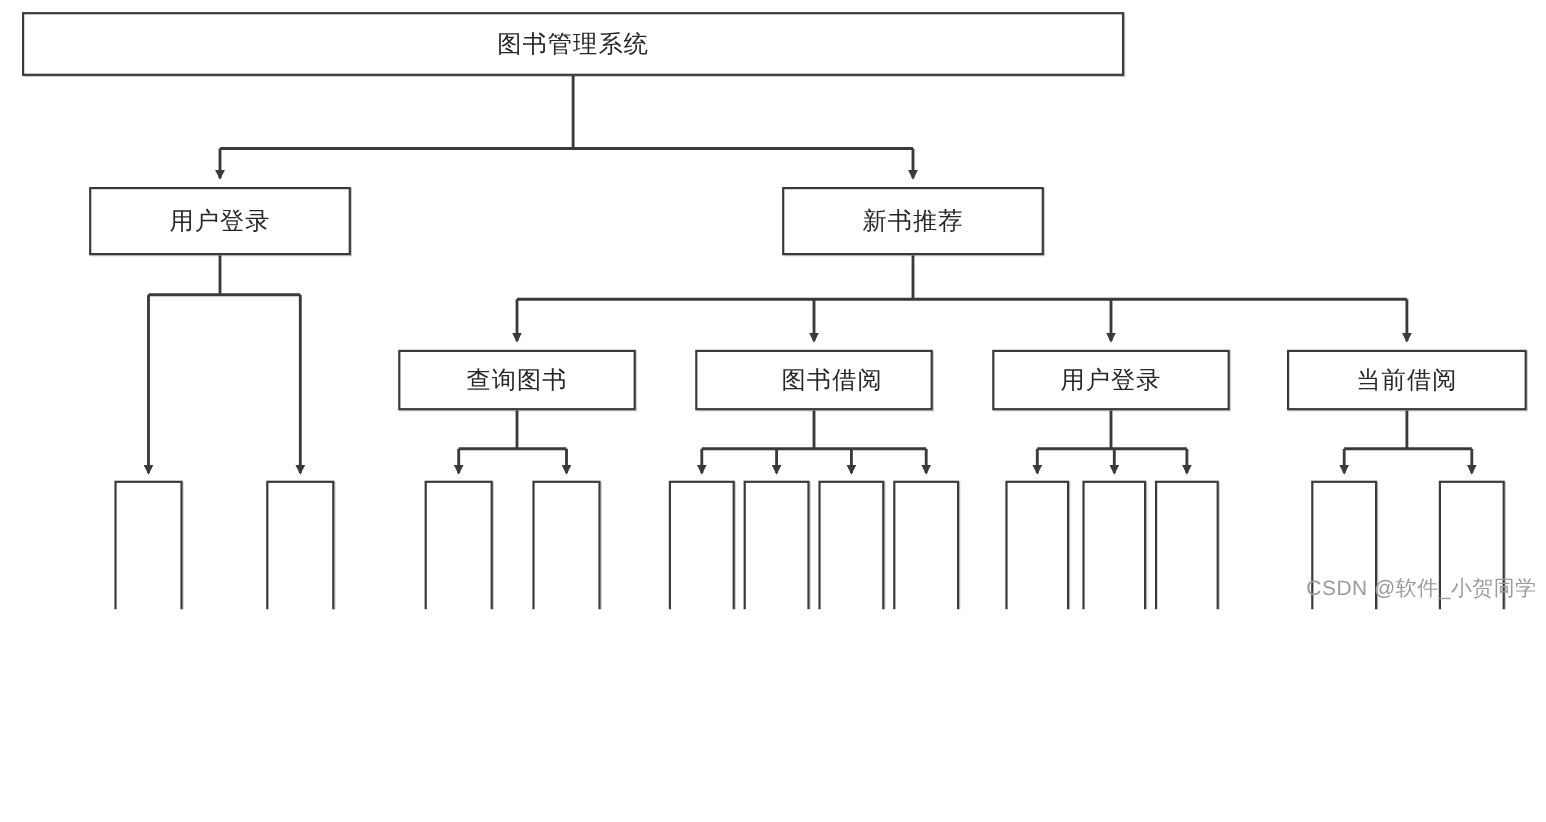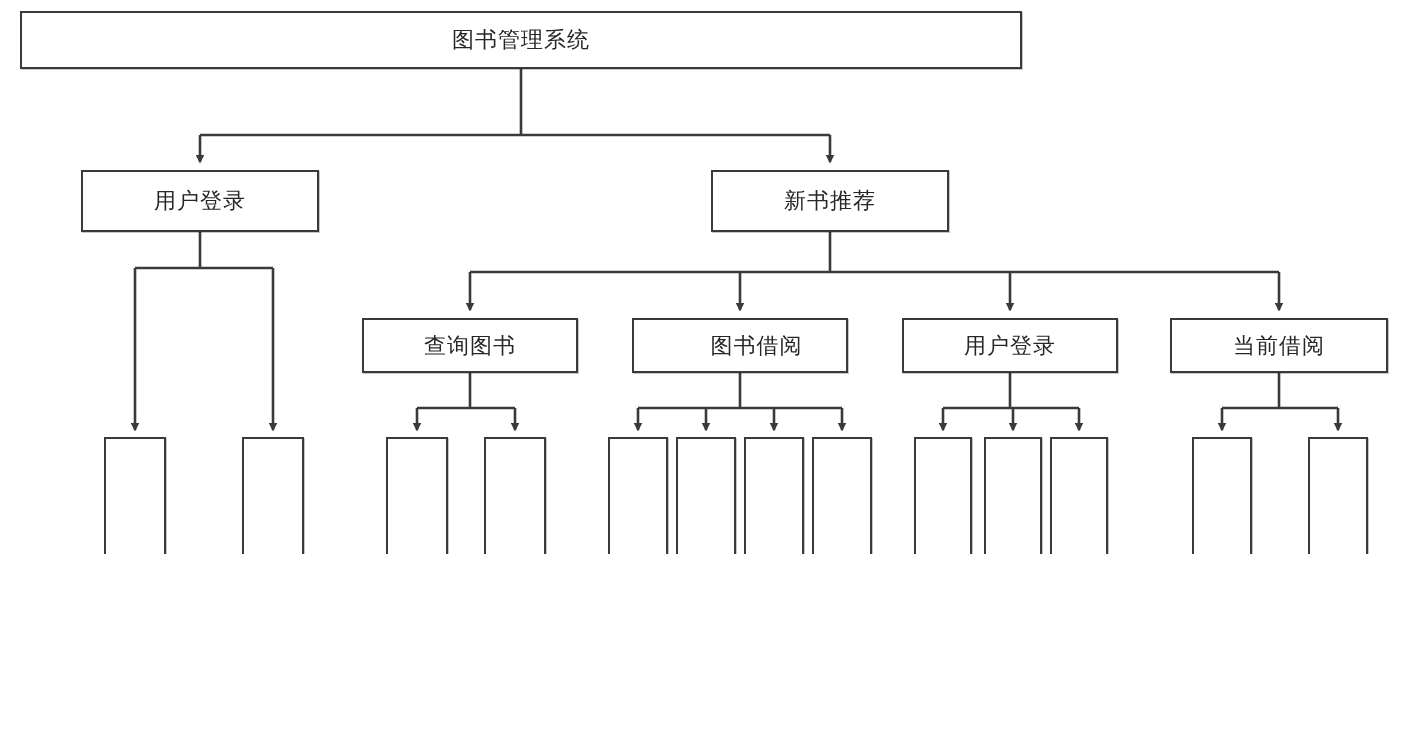--- a/index.html
+++ b/index.html
@@ -179,13 +179,14 @@
         <span class="label">确认归还（管理员）</span>
       </div>
       <div class="node vert" style="left: 1192px; top: 437px; width: 60px; height: 296px;">
         <span class="label">新增借阅记录</span>
       </div>
       <div class="node vert" style="left: 1308px; top: 437px; width: 60px; height: 296px;">
         <span class="label">查询借阅记录</span>
       </div>
     </div>
 
+  <div id="watermark">CSDN @软件_小贺同学</div>
 </div>
 
 </body></html>

